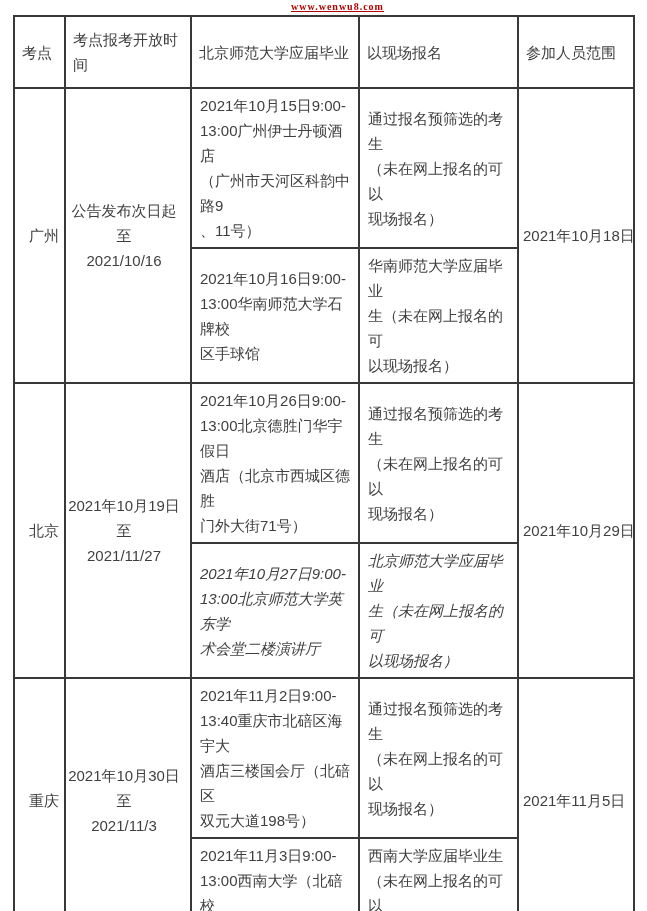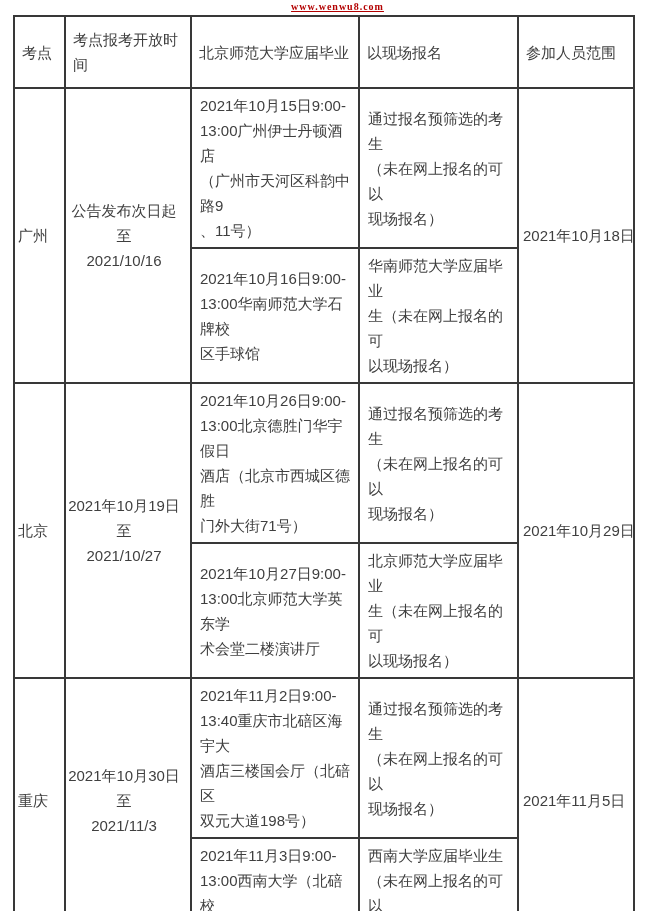--- a/index.html
+++ b/index.html
@@ -25,27 +25,27 @@
   col.c4{width:159px;}
   col.c5{width:116px;}
   th,td{
     border:2px solid #383838;
     font-size:15px;line-height:25px;font-weight:normal;
     vertical-align:middle;text-align:left;
     padding:4px 4px 4px 8px;
     word-break:break-word;overflow:hidden;
   }
   th{height:62px;padding-left:7px;}
-  td.c-site{padding-left:3px;}
+  td.c-site{padding-left:14px;}
   td.c-open{text-align:center;white-space:pre-line;padding-left:2px;padding-right:10px;}
   td.c-review{white-space:pre-line;}
   td.c-part{white-space:pre-line;}
   td.c-interview{padding-left:4px;white-space:nowrap;margin-left:35px;}
   tr.r1a{height:122px;} tr.r1b{height:84px;margin-left:40px;}
-  tr.r2a{height:124px;} tr.r2b{height:84px;}
+  tr.r2a{height:124px;} tr.r2b{height:84px;font-style:italic;}
   tr.r3a{height:124px;} tr.r3b{height:58px;}
 </style>
 </head>
 <body>
 
 <div class="watermark">www.wenwu8.com</div>
 
 <table class="sched">
   <colgroup>
     <col class="c1">
@@ -83,21 +83,21 @@
 13:00华南师范大学石牌校
 区手球馆</td>
       <td class="c-part">华南师范大学应届毕业
 生（未在网上报名的可
 以现场报名）</td>
     </tr>
 
     <tr class="r2a">
       <td class="c-site" rowspan="2">北京</td>
       <td class="c-open" rowspan="2">2021年10月19日至
-2021/10/27</td>
+2021/11/27</td>
       <td class="c-review">2021年10月26日9:00-
 13:00北京德胜门华宇假日
 酒店（北京市西城区德胜
 门外大街71号）</td>
       <td class="c-part">通过报名预筛选的考生
 （未在网上报名的可以
 现场报名）</td>
       <td class="c-interview" rowspan="2">2021年10月29日</td>
     </tr>
     <tr class="r2b">

